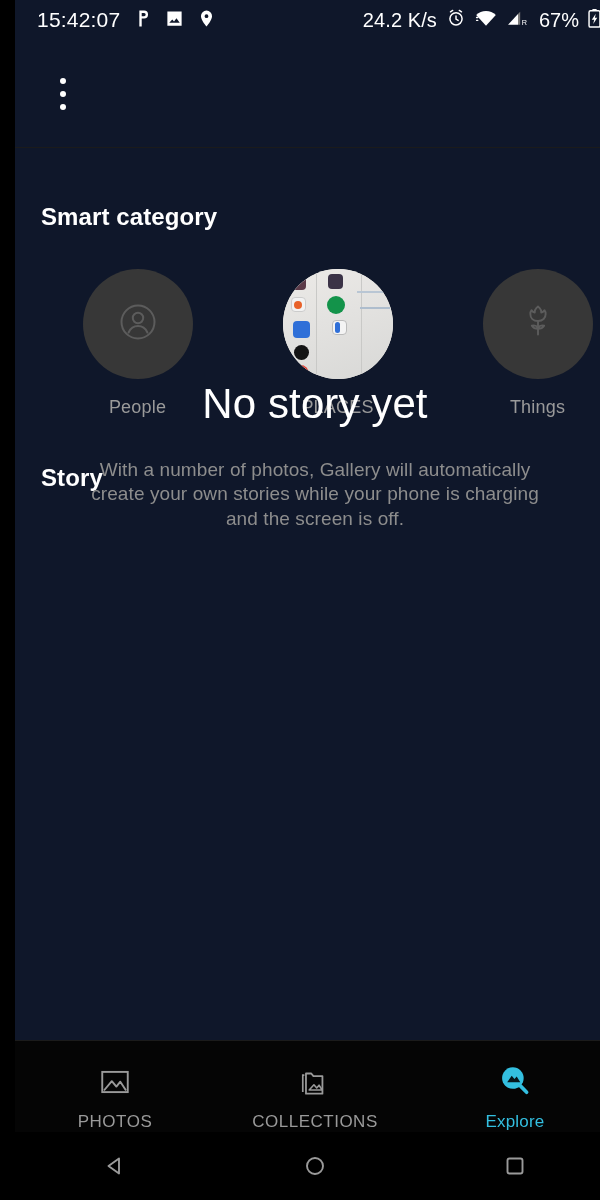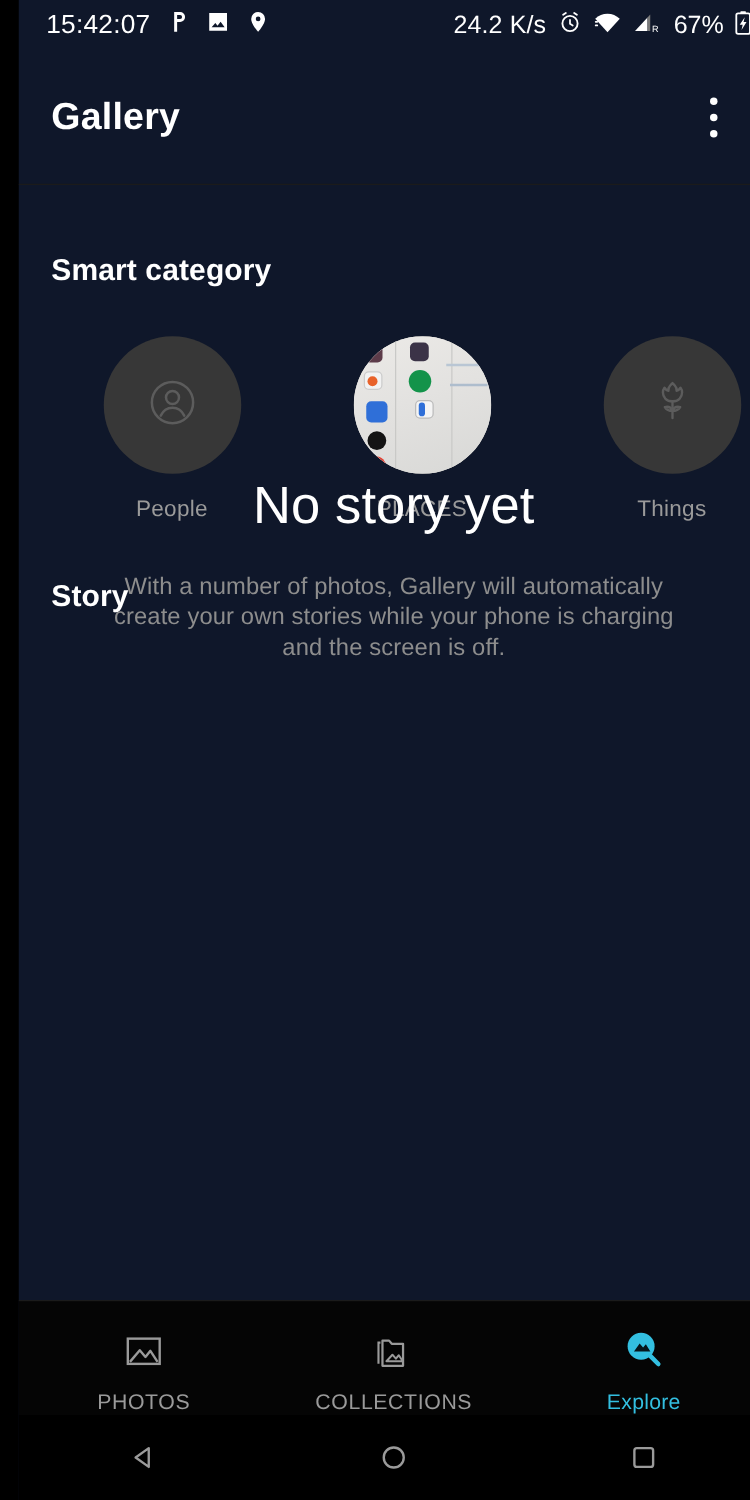--- a/index.html
+++ b/index.html
@@ -144,21 +144,20 @@
         <svg width="13" height="20" viewBox="0 0 14 22">
           <rect x="1" y="3" width="12" height="18" rx="1.6" fill="none" stroke="#fff" stroke-width="1.6"></rect>
           <rect x="4.6" y="1" width="4.8" height="2.2" rx=".6" fill="#fff"></rect>
           <path fill="#fff" d="M8.4 6.3 4 13h2.6l-1 4.6L10 10.6H7.4l1-4.3z"></path>
         </svg>
       </span>
     </div>
   </div>
 
   <div class="app-bar">
-    <div class="app-title">Gallery</div>
     <div class="overflow-menu">
       <i></i>
       <i></i>
       <i></i>
     </div>
   </div>
 
   <div class="content">
 
     <div class="section-title smart-title">Smart category</div>

